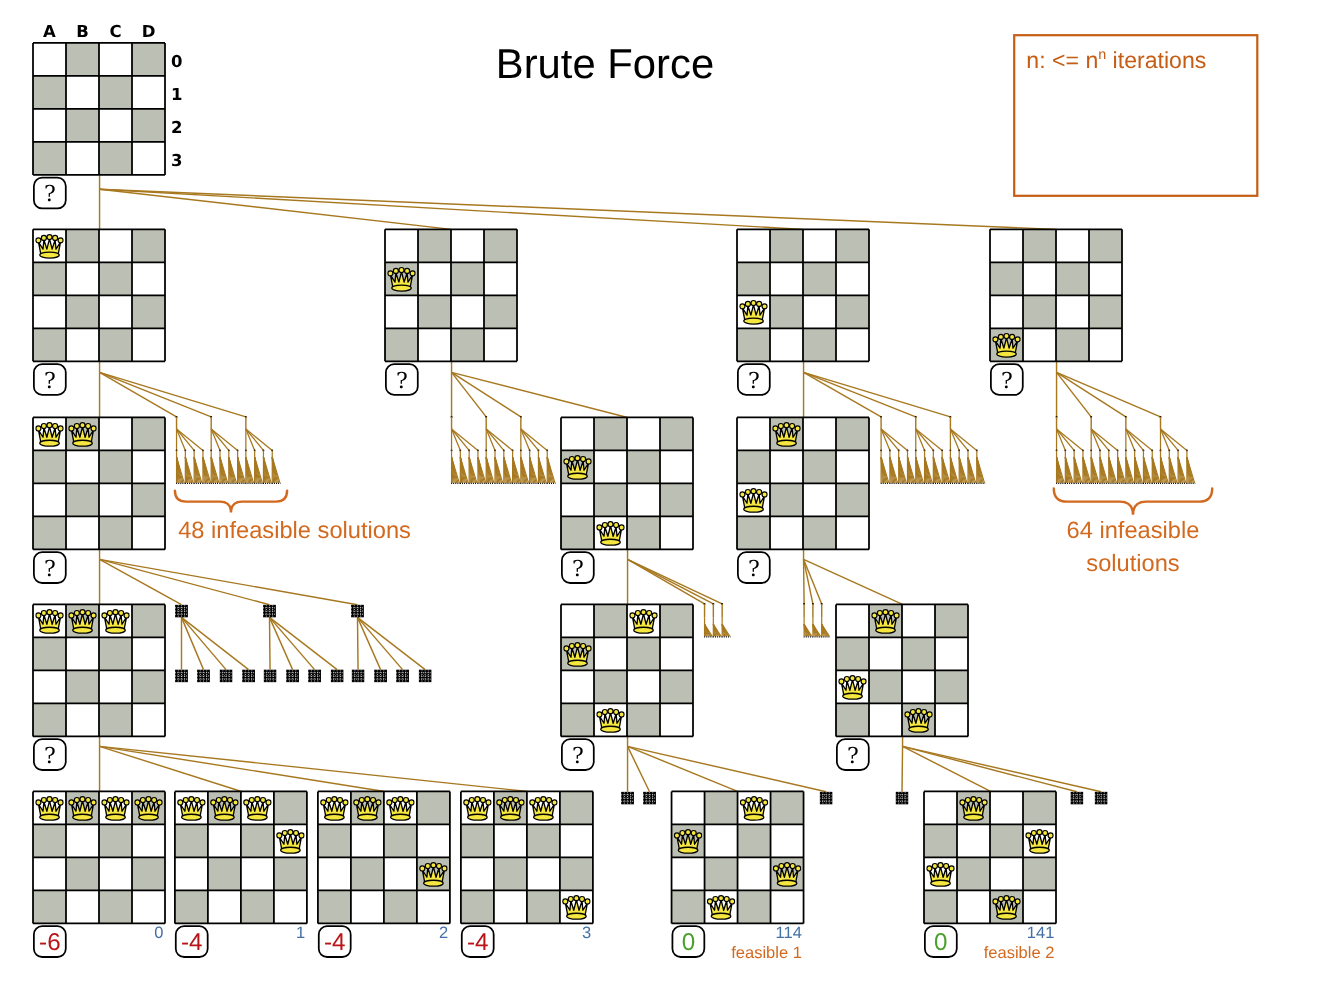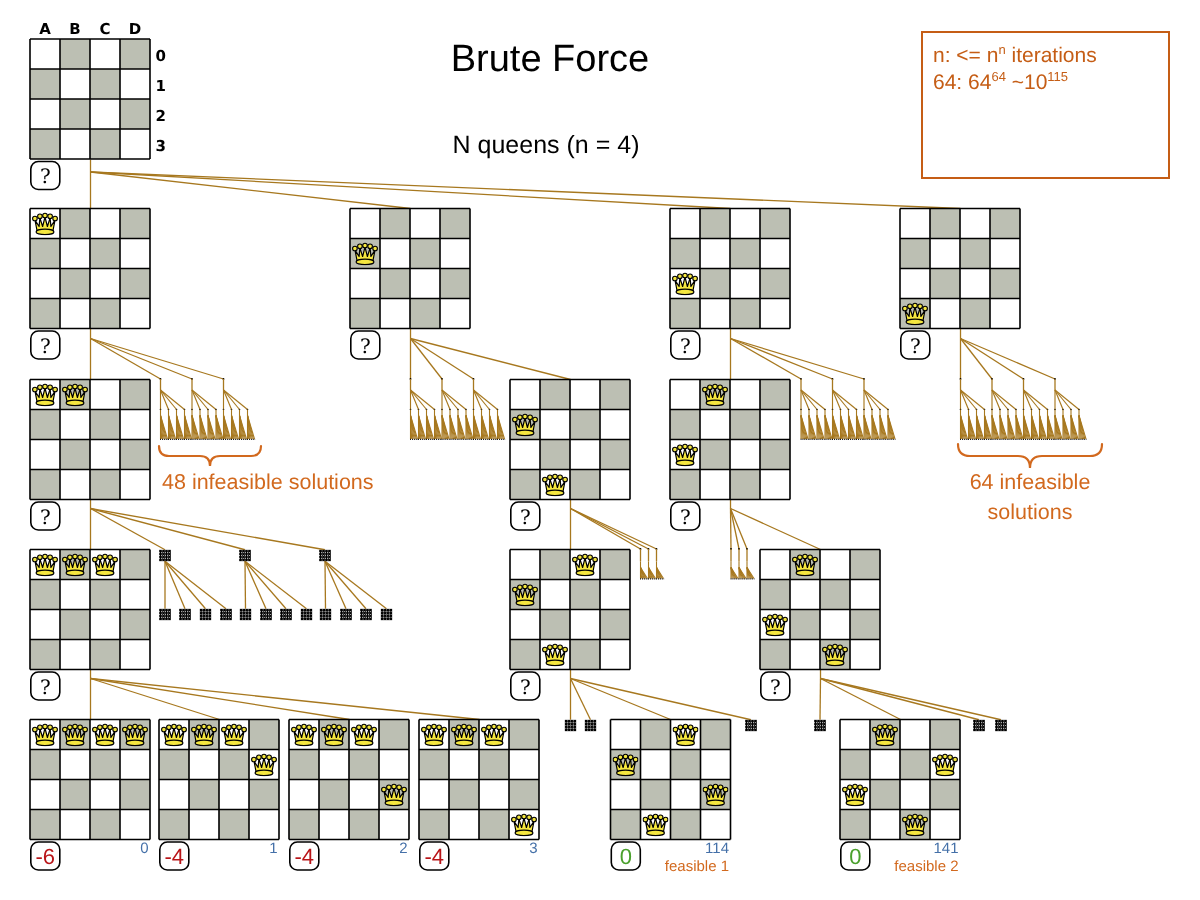--- a/index.html
+++ b/index.html
@@ -3,21 +3,21 @@
 <meta charset="utf-8">
 <style>
   html,body{margin:0;padding:0;background:#ffffff;}
   #canvas{position:relative;will-change:transform;width:1200px;height:900px;background:#ffffff;overflow:hidden;
           font-family:"Liberation Sans",sans-serif;text-rendering:geometricPrecision;}
   #tree-svg{position:absolute;left:0;top:0;}
   .title{position:absolute;left:550px;top:38px;transform:translateX(-50%);
          font-size:38px;color:#000;white-space:nowrap;}
   .subtitle{position:absolute;left:546px;top:131px;transform:translateX(-50%);
          font-size:25px;color:#000;white-space:nowrap;}
-  .note-box{position:absolute;left:921px;top:31px;width:249px;height:148px;
+  .note-box{position:absolute;left:921px;top:31px;width:223px;height:148px;
          box-sizing:border-box;border:2px solid #c55d15;color:#c55d15;
          padding:10px 0 0 10px;font-size:21px;line-height:26.9px;white-space:nowrap;}
   .note-box sup{font-size:0.62em;line-height:0;}
   svg text{font-family:"Liberation Sans",sans-serif;text-rendering:geometricPrecision;}
   text.axis{font-family:"DejaVu Sans",sans-serif;font-weight:bold;font-size:15px;fill:#000;}
   text.score{font-size:22px;}
   text.qmark{font-family:"DejaVu Serif",serif;font-size:20px;fill:#000;}
   text.idx{font-size:15px;}
   text.caption{font-size:15px;}
   text.annot{font-size:21.5px;}
@@ -1203,18 +1203,16 @@
         <use href="#crown" x="872" y="722.5" width="26" height="24"></use>
         <use href="#crown" x="902" y="812.5" width="26" height="24"></use>
         <use href="#crown" x="932" y="752.5" width="26" height="24"></use>
         <rect x="840.8" y="842" width="29" height="28" rx="7.5" ry="7.5" fill="#fff" stroke="#000" stroke-width="1.6"></rect>
         <text x="855.3" y="863.5" text-anchor="middle" fill="#4aa02c" class="score">0</text>
         <text x="958.5" y="853" text-anchor="end" fill="#4470a8" class="idx">141</text>
         <text x="958.5" y="871" text-anchor="end" fill="#d2691e" class="caption">feasible 2</text>
       </g>
     </svg>
   <div class="title">Brute Force</div>
-  <div class="subtitle">N queens (n = 4)</div>
   <div class="note-box" id="note-box">
       <div><span>n: &lt;= n</span><sup>n</sup><span> iterations</span></div>
-      <div><span>64: 64</span><sup>64</sup><span> ~10</span><sup>115</sup></div>
     </div>
 </div>
 
 </body></html>

